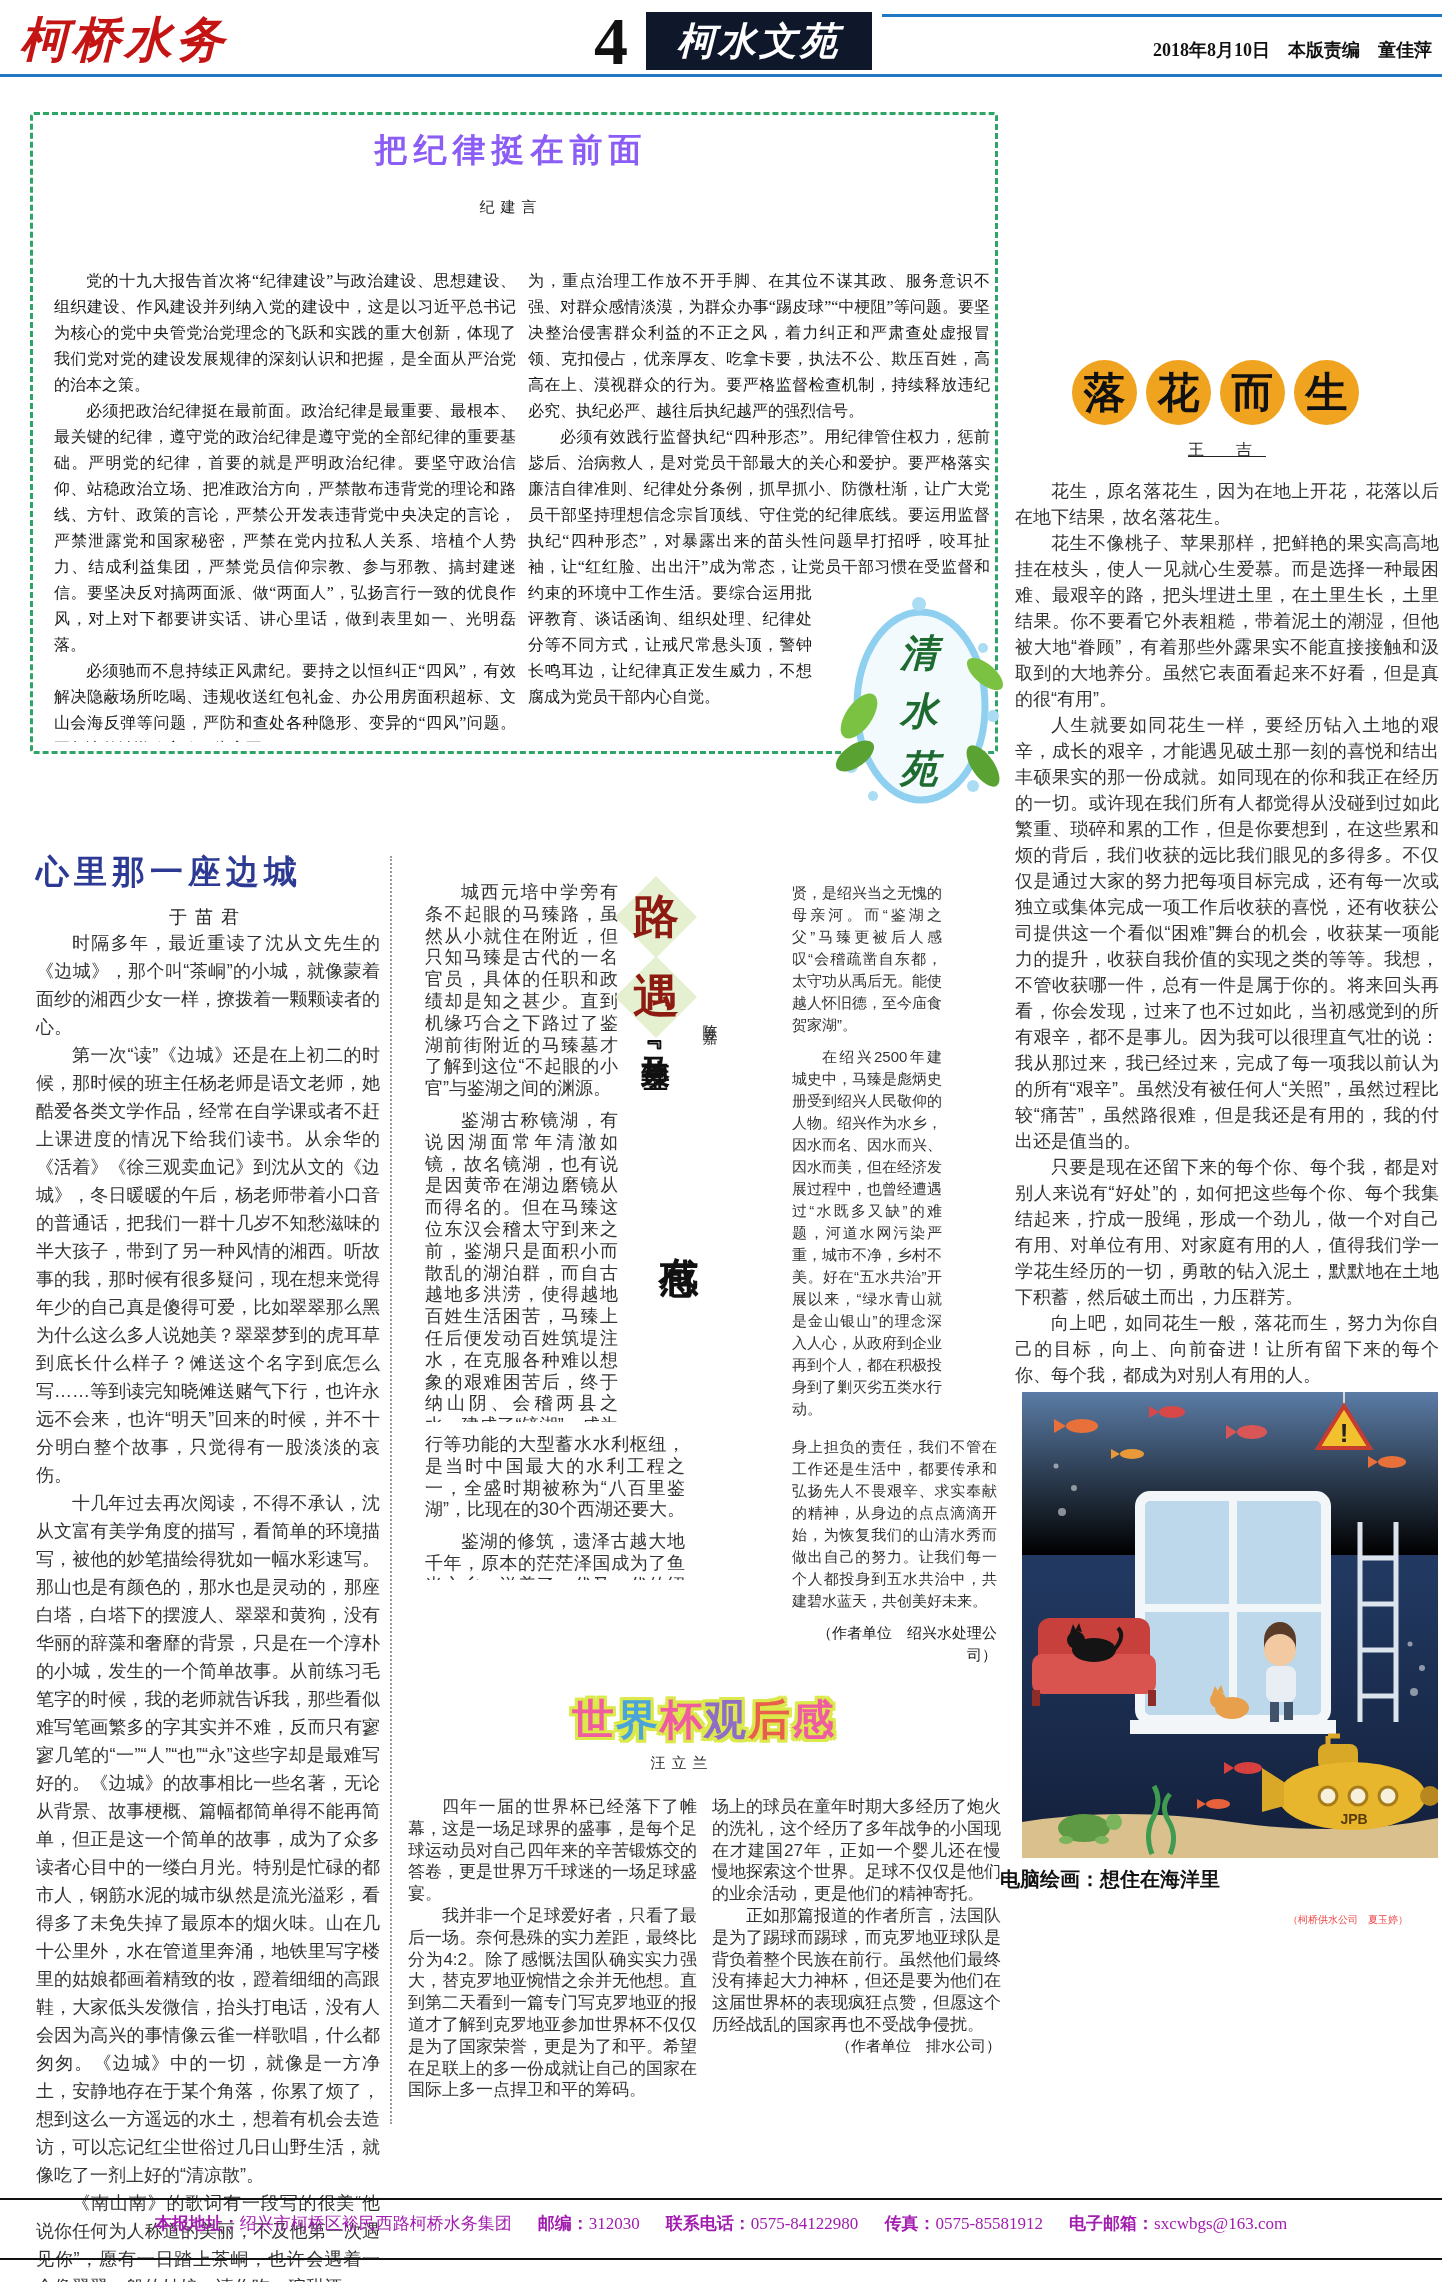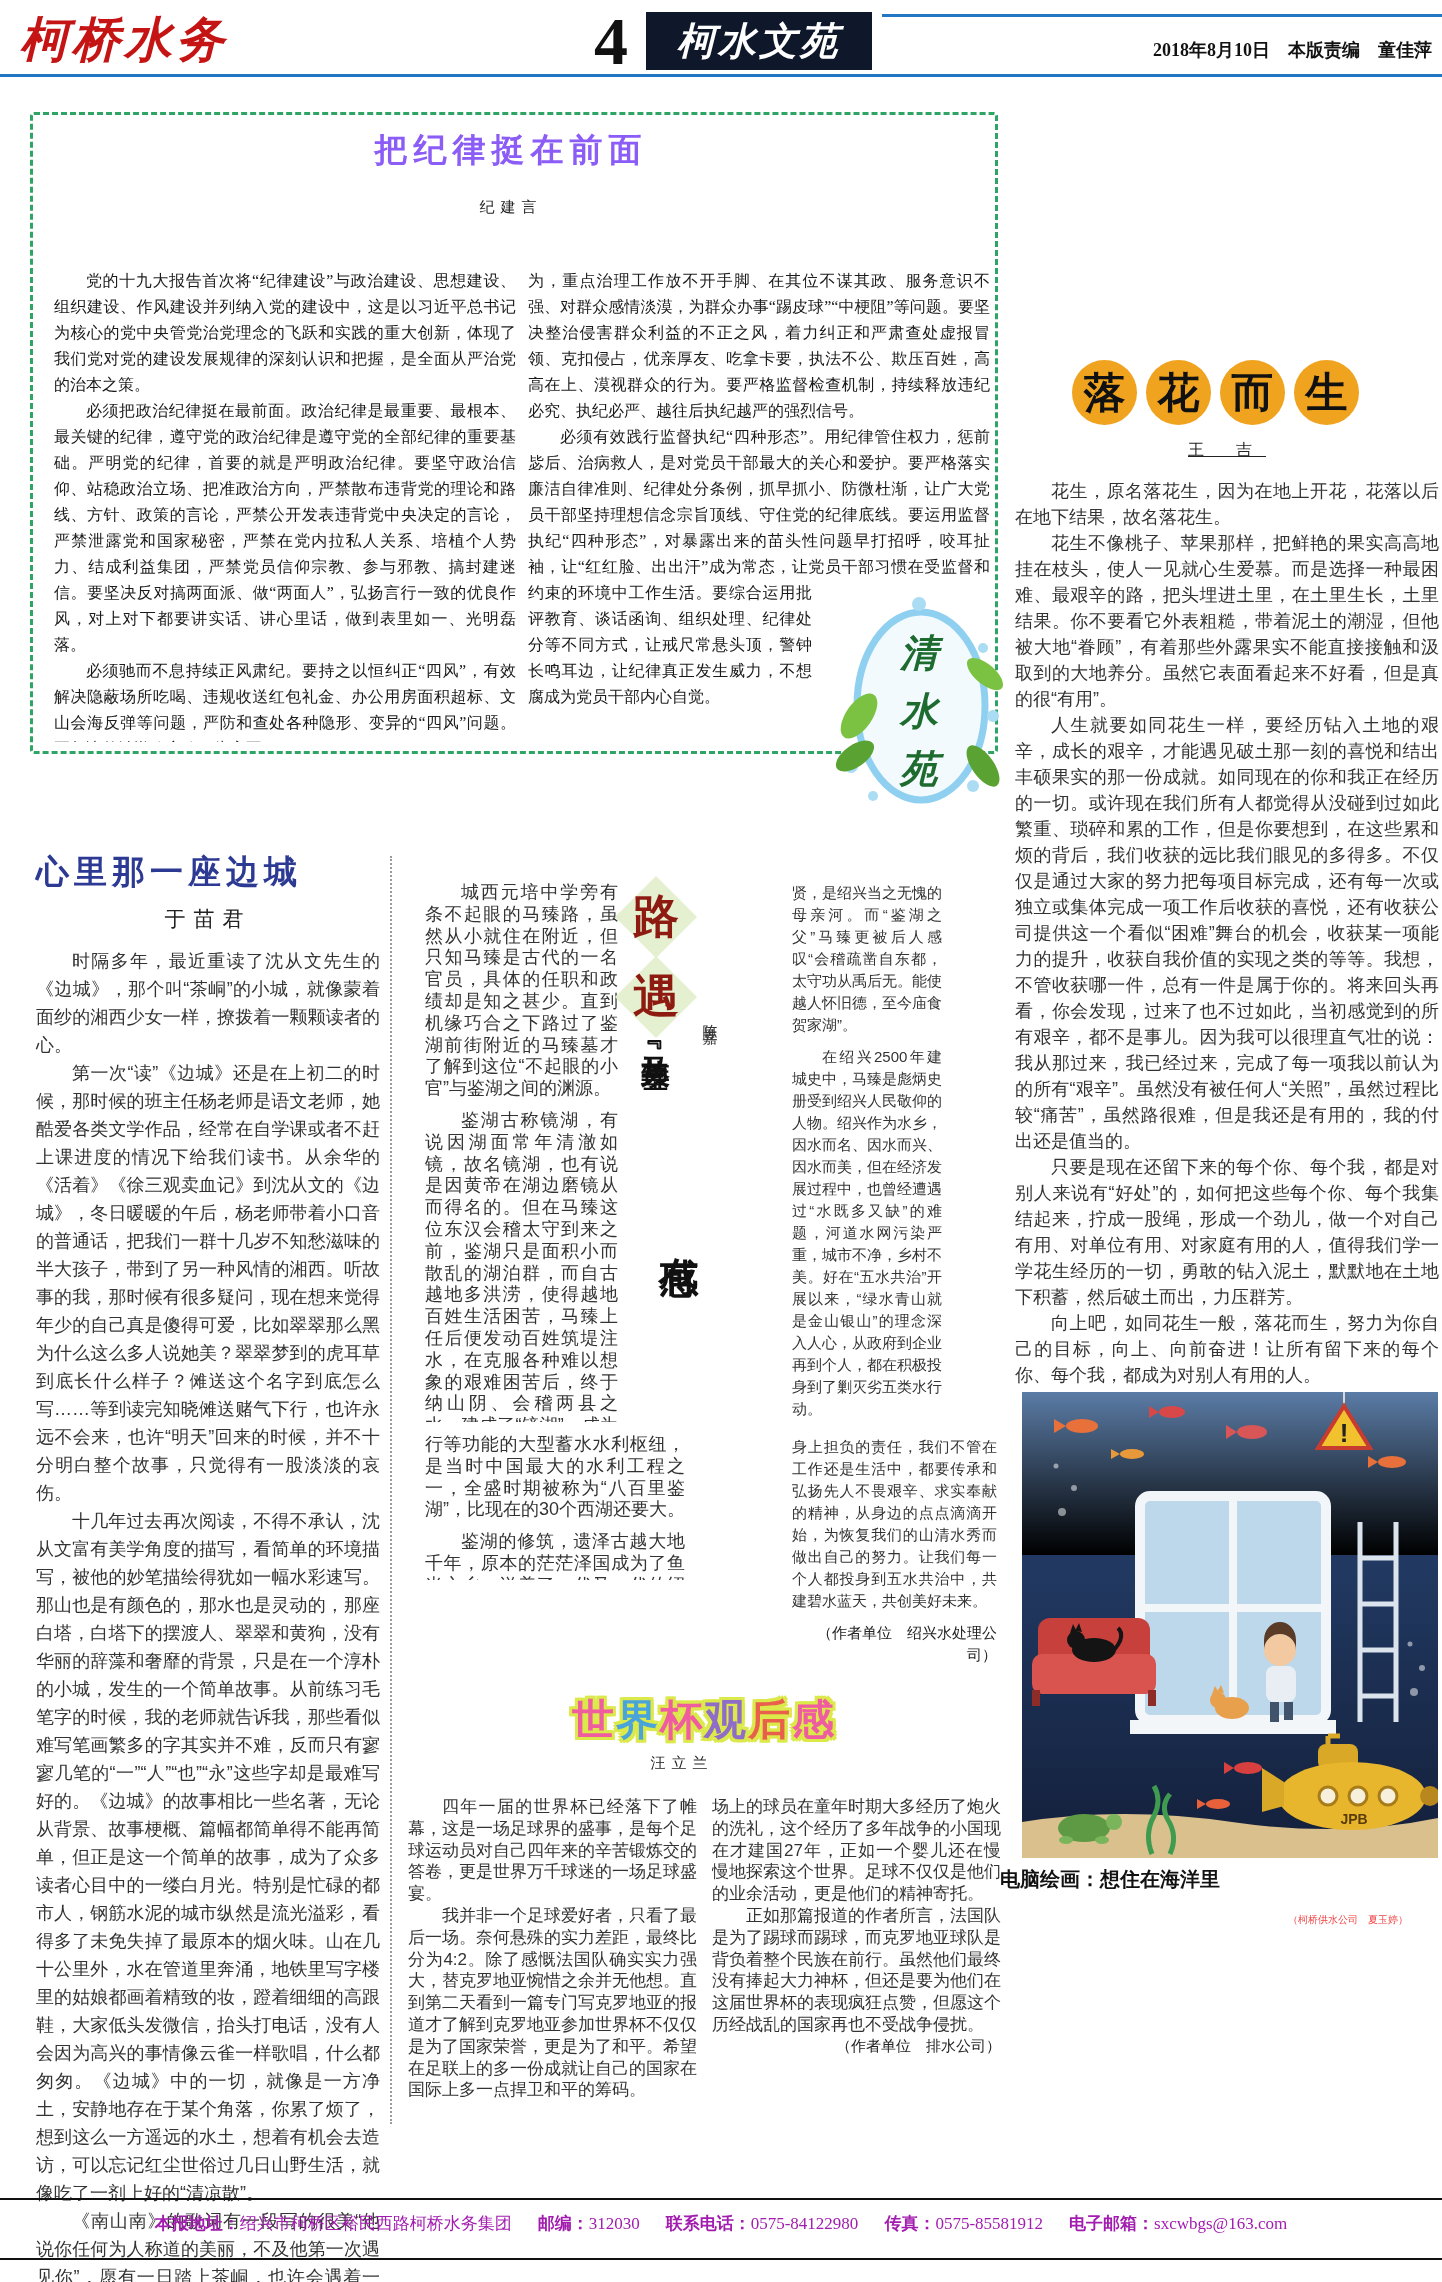--- a/index.html
+++ b/index.html
@@ -40,22 +40,22 @@
         display:flex;align-items:center;justify-content:center;font-size:42px;font-weight:900;color:#111;}
   .peanut-author{position:absolute;left:1015px;top:440px;width:424px;text-align:center;
         font-family:"Liberation Serif",serif;font-size:16px;letter-spacing:14px;color:#222;text-decoration:underline;}
   .peanut-body{position:absolute;left:1015px;top:478px;width:424px;font-size:18px;
         line-height:26px;text-align:justify;color:#333;}
   .peanut-body p{margin:0;}
   .attr{font-family:"Liberation Serif",serif;text-align:right;font-size:15px;color:#222;}
   
   .bt{position:absolute;left:36px;top:850px;width:344px;}
   .bt-title{font-size:33px;font-weight:900;color:#2c3a94;letter-spacing:5px;margin:0 0 10px 0;}
-  .bt-author{font-family:Liberation Sans, sans-serif;font-size:21px;text-align:center;
-             letter-spacing:8px;color:#222;margin-bottom:14px;}
+  .bt-author{font-family:Liberation Sans, sans-serif;font-size:18px;text-align:center;
+             letter-spacing:8px;color:#222;}
   .bt-body{font-size:18px;line-height:28px;text-align:justify;color:#333;}
   .bt-body p{margin:0;}
   .vrule{position:absolute;left:390px;top:856px;height:1268px;border-left:2px dotted #9a9a9a;}
   
   .mz-txt{position:absolute;overflow:hidden;font-size:17px;line-height:21.8px;
           text-align:justify;color:#333;}
   .mz-txt p{margin:10px;}
   .mzA1{left:415px;top:872px;width:213px;height:550px;font-size:18px;}
   .mzA2{left:415px;top:1424px;width:280px;height:156px;font-size:18px;}
   .mzC1{left:782px;top:872px;width:170px;height:552px;font-size:15px;line-height:22px;}

